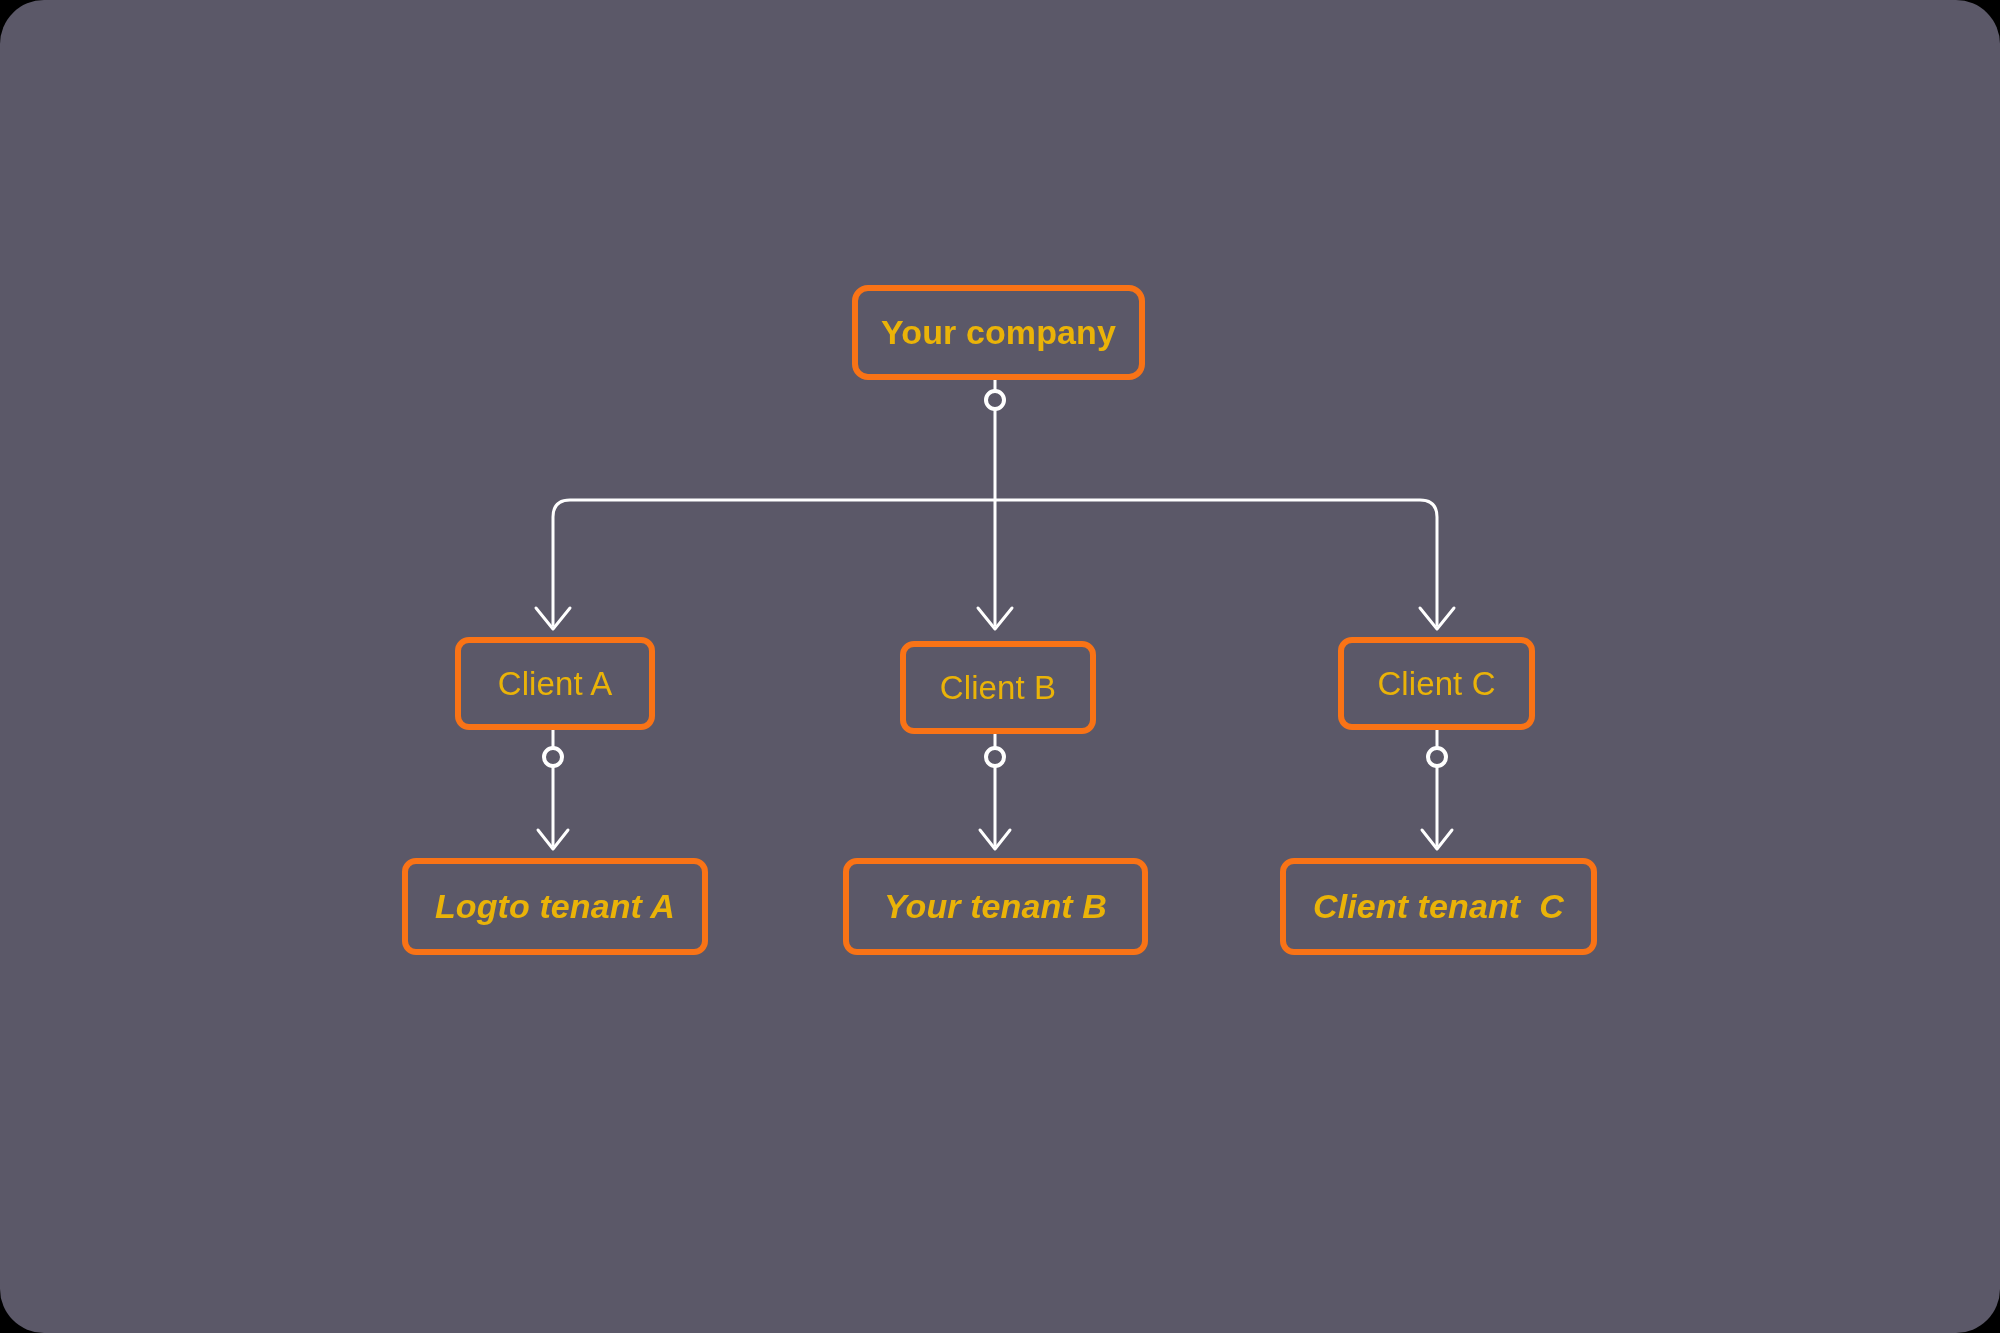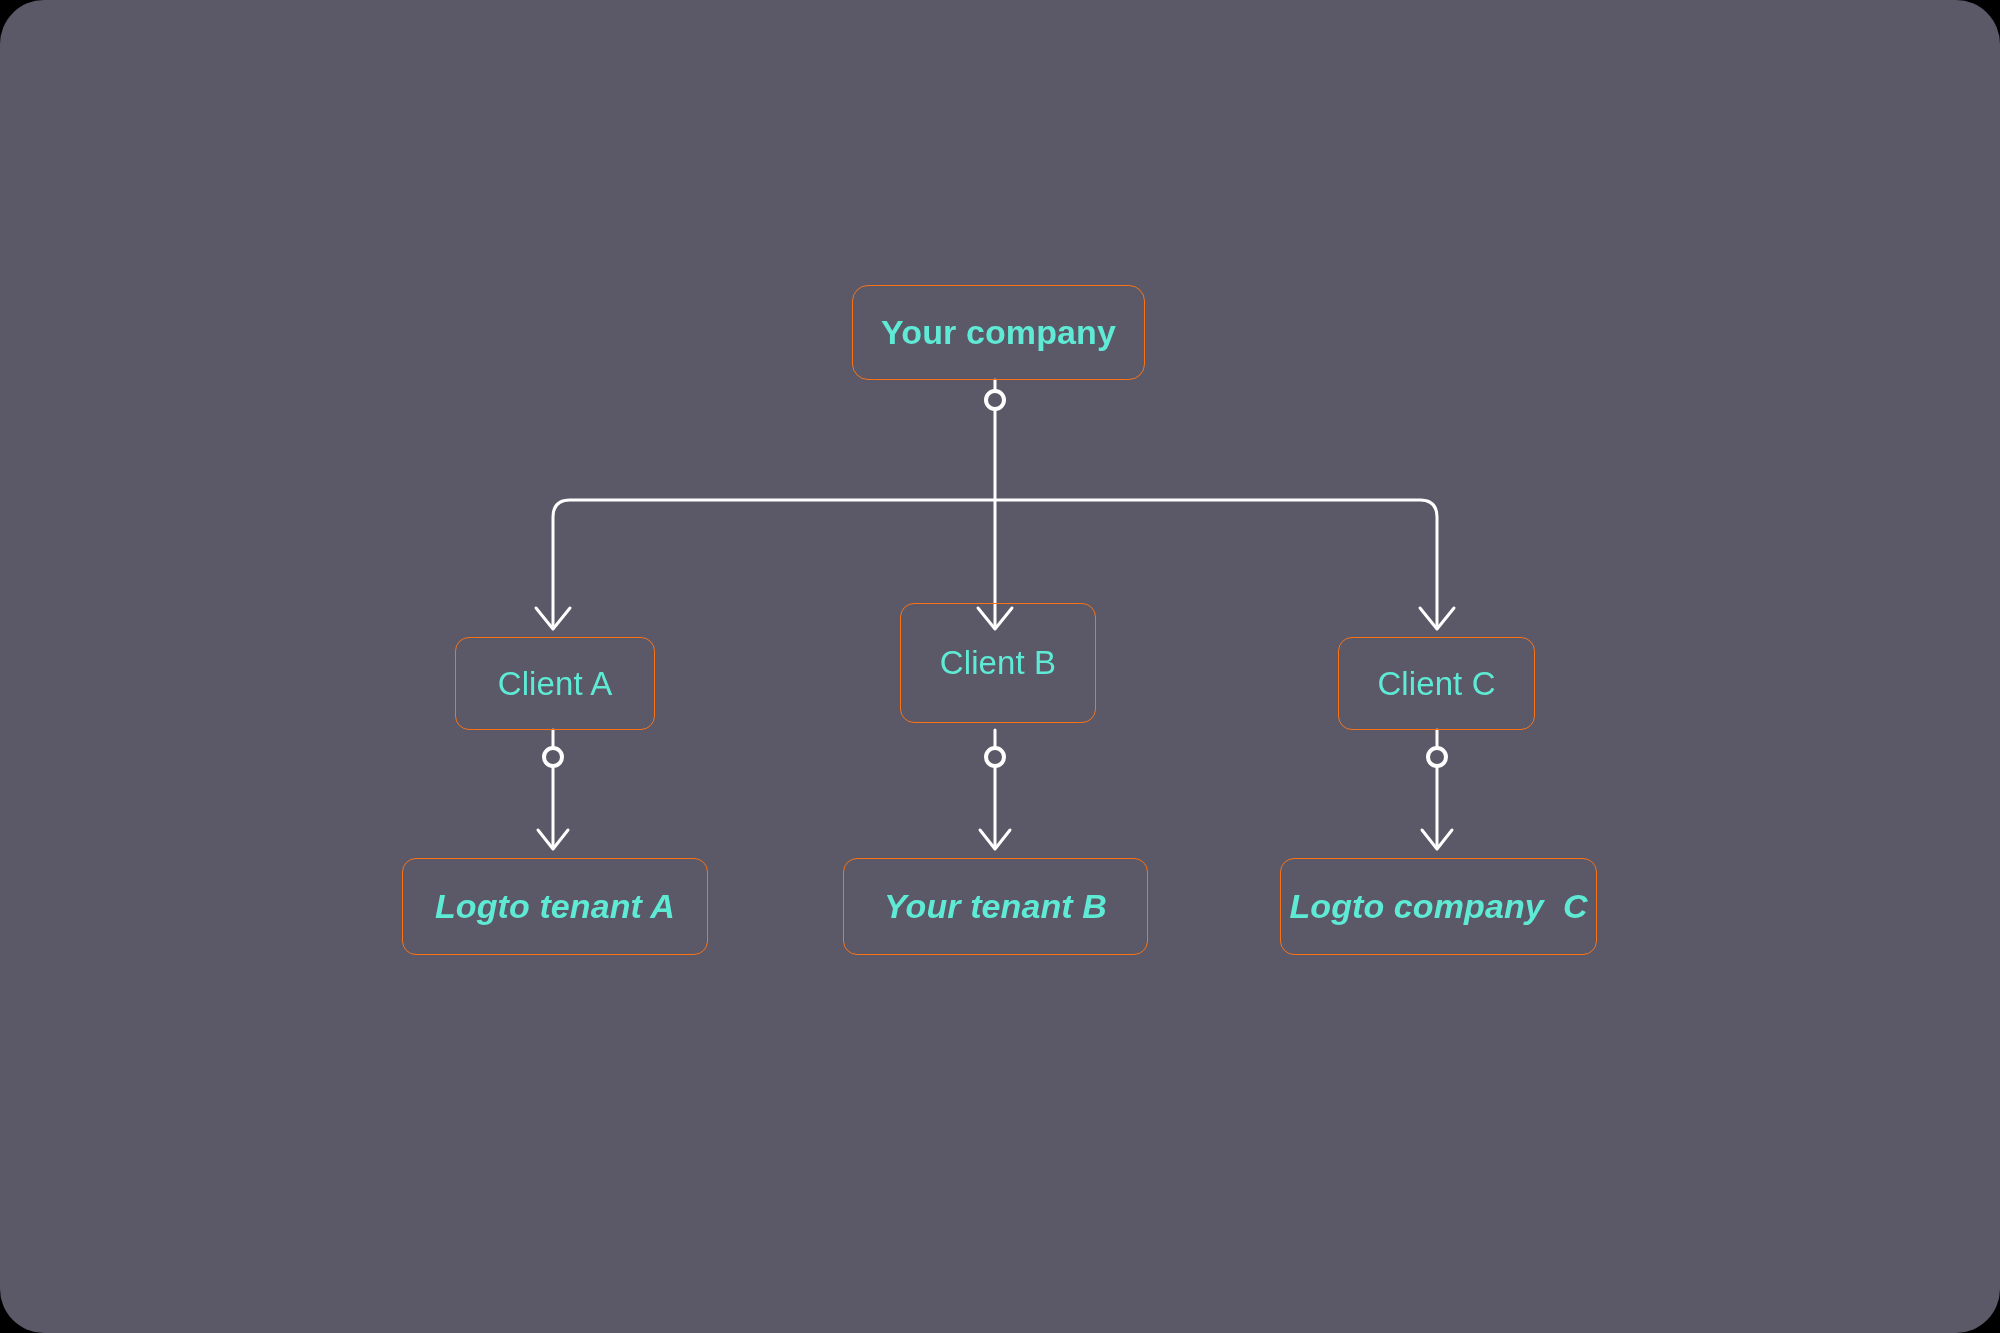--- a/index.html
+++ b/index.html
@@ -29,24 +29,24 @@
     position: absolute;
     left: 0;
     top: 0;
     width: 2000px;
     height: 1333px;
   }
 
   .node {
     position: absolute;
     box-sizing: border-box;
-    border: 1px solid #f97316;
+    border: 6px solid #f97316;
     border-radius: 14px;
     background: transparent;
-    color: #5eead4;
+    color: #eab308;
     display: flex;
     align-items: center;
     justify-content: center;
     white-space: pre;
     letter-spacing: 0.1px;
   }
 
   .node-root {
     font-size: 34px;
     font-weight: 700;
@@ -116,23 +116,23 @@
       <polyline points="538,830 553,849 568,830"></polyline>
       <polyline points="980,830 995,849 1010,830"></polyline>
       <polyline points="1422,830 1437,849 1452,830"></polyline>
     </g>
   </svg>
 
   <div class="node node-root" style="left:852px; top:285px; width:293px; height:95px;">Your company</div>
 
   <div class="node node-client" style="left:455px; top:637px; width:200px; height:93px;">Client A</div>
 
-  <div class="node node-client" style="left:900px; top:603px; width:196px; height:120px;">Client B</div>
+  <div class="node node-client" style="left:900px; top:641px; width:196px; height:93px;">Client B</div>
 
   <div class="node node-client" style="left:1338px; top:637px; width:197px; height:93px;">Client C</div>
 
   <div class="node node-tenant" style="left:402px; top:858px; width:306px; height:97px;">Logto tenant A</div>
 
   <div class="node node-tenant" style="left:843px; top:858px; width:305px; height:97px;">Your tenant B</div>
 
-  <div class="node node-tenant" style="left:1280px; top:858px; width:317px; height:97px;">Logto company  C</div>
+  <div class="node node-tenant" style="left:1280px; top:858px; width:317px; height:97px;">Client tenant  C</div>
 
 </div>
 
 </body></html>

